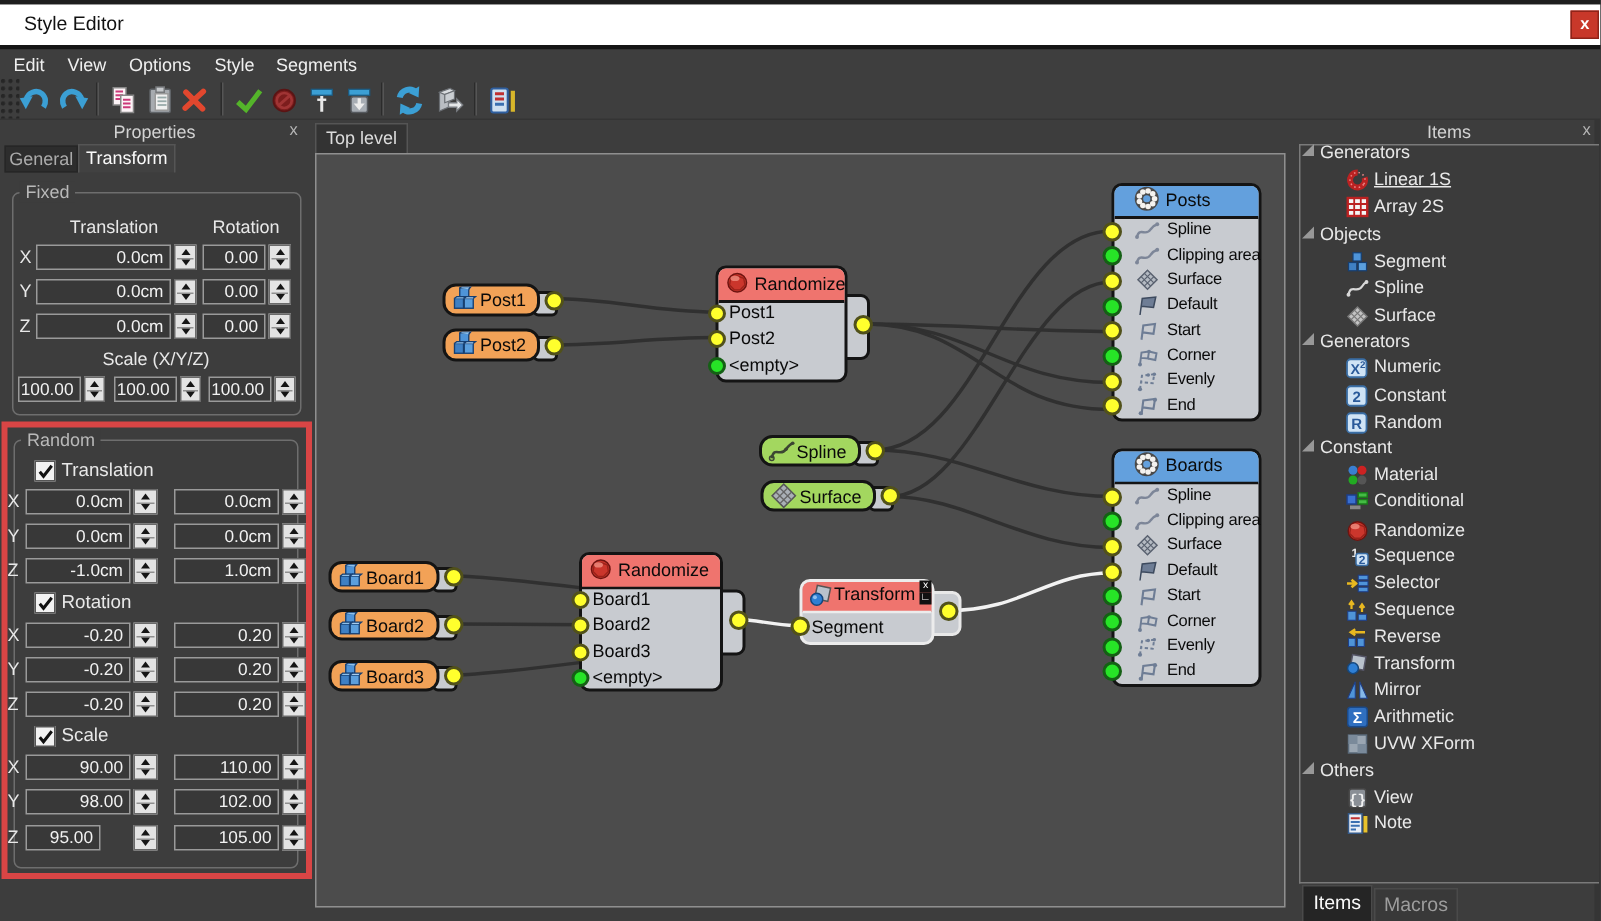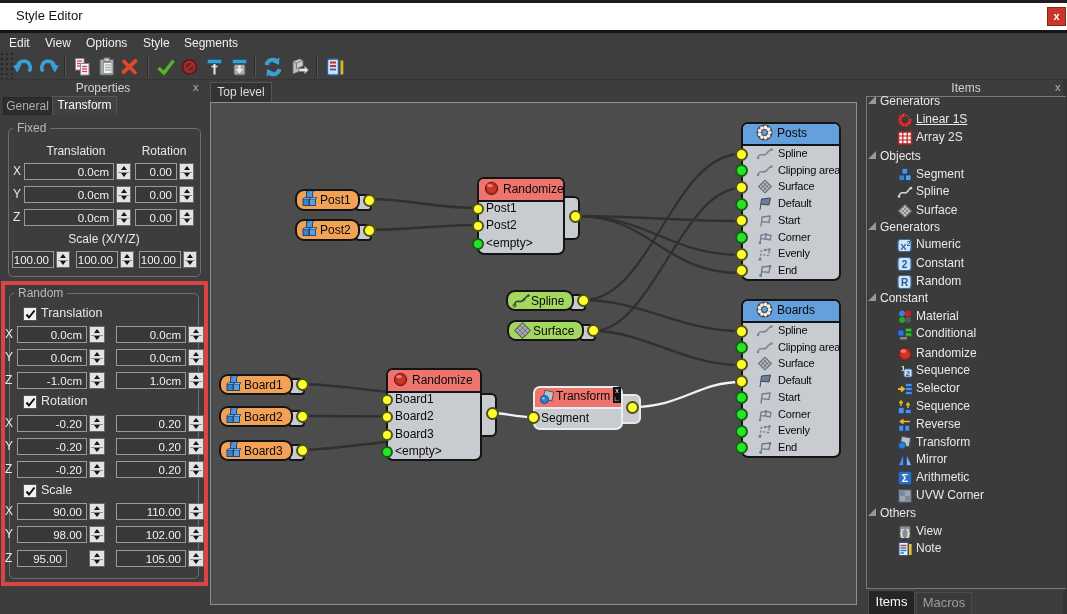--- a/index.html
+++ b/index.html
@@ -744,21 +744,21 @@
 <div class="a" style="left:897px;top:470px;"><svg width="16" height="16">
       <rect x="1.5" y="1.5" width="13" height="13" rx="2" fill="#2f6fc0" stroke="#1a4a8a"></rect>
       <text x="8" y="12" font-family="Liberation Sans" font-size="10.5" font-weight="bold" fill="#fff" text-anchor="middle">Σ</text>
     </svg></div>
 <div class="itm" style="left:916px;top:470px;">Arithmetic</div>
 <div class="a" style="left:897px;top:488px;"><svg width="16" height="16">
       <rect x="2" y="2" width="12" height="12" fill="#9aa6b2" stroke="#5a6a7a"></rect>
       <rect x="2" y="2" width="6" height="6" fill="#7a8a9a"></rect>
       <rect x="8" y="8" width="6" height="6" fill="#7a8a9a"></rect>
     </svg></div>
-<div class="itm" style="left:916px;top:488px;">UVW Corner</div>
+<div class="itm" style="left:916px;top:488px;">UVW XForm</div>
 <div class="a" style="left:897px;top:524px;"><svg width="16" height="16">
       <rect x="2.5" y="2" width="11" height="12" rx="1.5" fill="#8a8f96" stroke="#4a4a4a"></rect>
       <text x="8" y="12" font-family="Liberation Mono" font-size="9.5" font-weight="bold" fill="#f0f0f0" text-anchor="middle">{}</text>
     </svg></div>
 <div class="itm" style="left:916px;top:524px;">View</div>
 <div class="a" style="left:897px;top:541px;"><svg width="16" height="16">
       <rect x="2" y="1.5" width="9" height="13" fill="#e8eef6" stroke="#345a8a"></rect>
       <line x1="3.5" y1="4.5" x2="9.5" y2="4.5" stroke="#c03030" stroke-width="1.4"></line>
       <line x1="3.5" y1="7" x2="9.5" y2="7" stroke="#3a6fb0" stroke-width="1.4"></line>
       <line x1="3.5" y1="9.5" x2="9.5" y2="9.5" stroke="#3a6fb0" stroke-width="1.4"></line>

